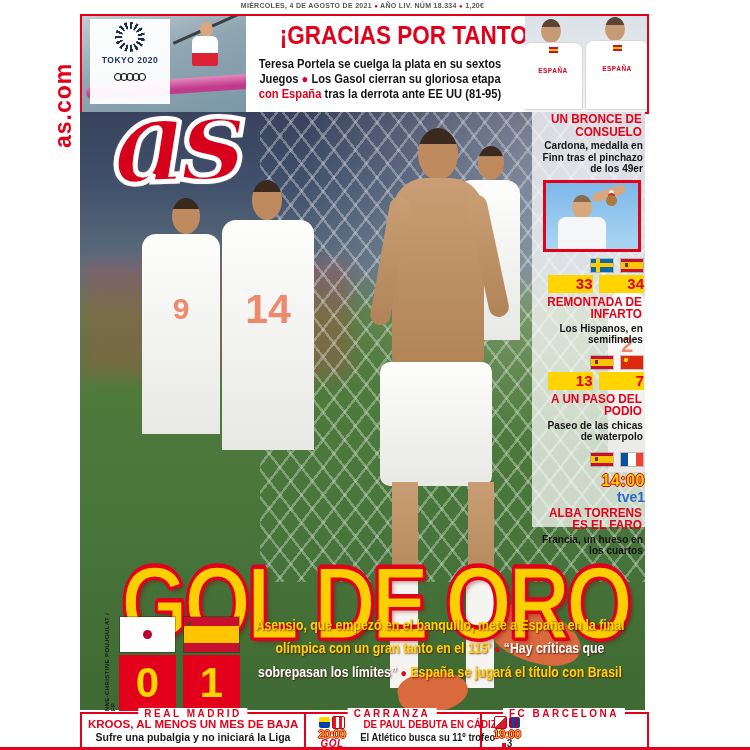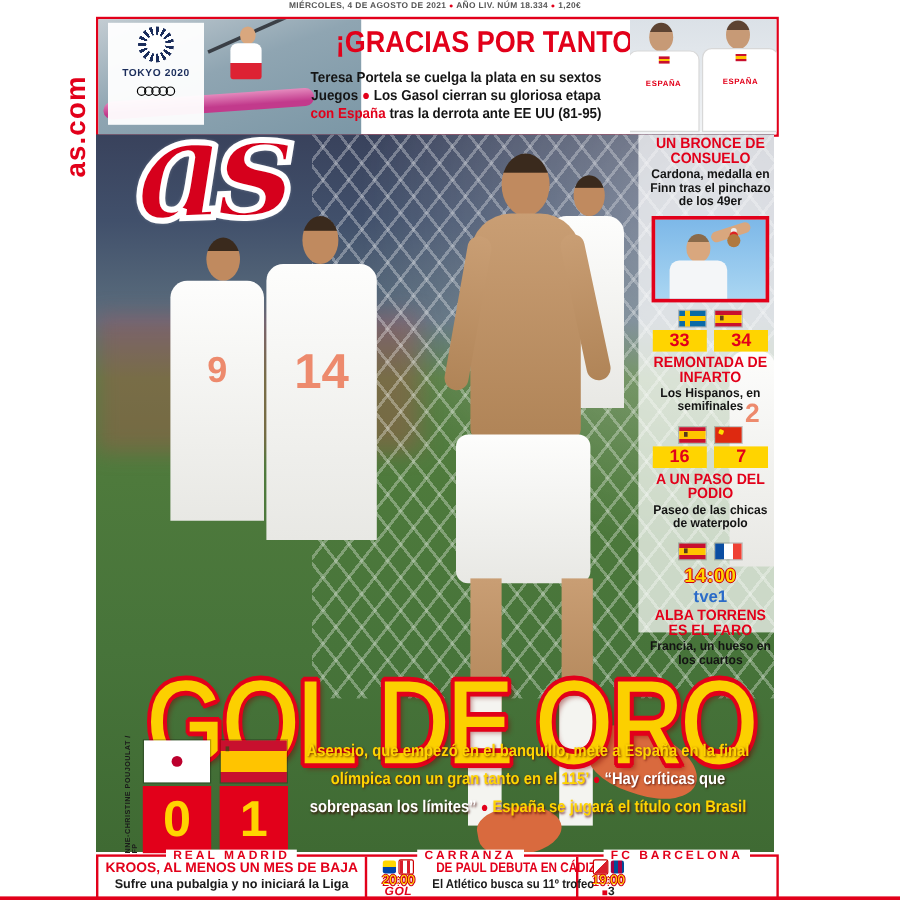--- a/index.html
+++ b/index.html
@@ -10,21 +10,21 @@
   .nw{white-space:nowrap;}
   .red{color:#e2001a;}
   
   #dateline{left:80px;top:2px;width:565px;font-size:7px;font-weight:600;color:#555;text-align:center;letter-spacing:.3px;}
   #dateline .dot{color:#e2001a;font-size:6px;}
   #ascom{left:50px;top:18px;height:175px;width:30px;}
   #ascom span{display:inline-block;writing-mode:vertical-rl;transform:rotate(180deg);
      font-size:23px;font-weight:800;color:#e2001a;letter-spacing:1px;height:175px;text-align:center;}
   
   #banner{left:80px;top:14px;width:565px;height:96px;border:2px solid #e2001a;background:#fff;}
-  #kayakblock{left:0;top:0;bottom:0;width:219px;background:linear-gradient(160deg,#c3ccd2,#8fa5b2 45%,#7b97a6);overflow:hidden;}
+  #kayakblock{left:0;top:0;bottom:0;width:164px;background:linear-gradient(160deg,#c3ccd2,#8fa5b2 45%,#7b97a6);overflow:hidden;}
   #tokyobox{left:8px;top:3px;width:80px;height:85px;background:rgba(255,255,255,.95);text-align:center;padding-top:3px;box-sizing:border-box;}
   .emblem{width:30px;height:30px;margin:0 auto;border-radius:50%;
      background:repeating-conic-gradient(#1b2d5b 0 11deg,#fff 11deg 24deg);position:relative;}
   .emblem::after{content:"";position:absolute;left:7px;top:7px;width:16px;height:16px;border-radius:50%;background:#fff;}
   #tokyoname{font-size:8.5px;font-weight:800;color:#1b2d5b;letter-spacing:.5px;margin-top:3px;}
   .rings{margin-top:2px;height:8px;}
   .rings i{display:inline-block;width:6px;height:6px;border-radius:50%;border:1.3px solid;margin:0 -1px;}
   .r1{border-color:#0085c7;}.r2{border-color:#111;}.r3{border-color:#df0024;}.r4{border-color:#f4c300;}.r5{border-color:#009f3d;}
   #kayaker-head{left:118px;top:6px;width:13px;height:15px;border-radius:50%;background:#d9a77e;}
   #kayaker-body{left:110px;top:20px;width:26px;height:30px;border-radius:6px 6px 2px 2px;
@@ -35,21 +35,21 @@
   #banner-headline{left:185px;width:255px;top:5px;font-size:25px;font-weight:800;color:#e2001a;
      transform:scaleX(.9);transform-origin:center;}
   #banner-deck{left:150px;width:296px;top:41px;font-size:12px;line-height:15px;font-weight:700;color:#151515;
      transform:scaleX(.93);transform-origin:center;}
   #gasolblock{right:0;top:0;bottom:0;width:122px;background:linear-gradient(#dbe1e7,#f2f4f6);overflow:hidden;}
   .ghead{width:20px;height:24px;border-radius:50%;background:linear-gradient(#5d4332 0 32%,#c79a76 33%);}
   .gbody{position:absolute;background:#fff;border:1px solid #d8d8d8;border-radius:8px 8px 0 0;text-align:center;}
   .gbody .esp{color:#e2001a;font-size:6.5px;font-weight:800;letter-spacing:.5px;margin-top:14px;display:block;}
   .miniflag{width:9px;height:6px;margin:4px auto 0;background:linear-gradient(#c8102e 0 30%,#ffc400 30% 70%,#c8102e 70%);}
   
-  #sidebar{left:539px;top:113px;width:106px;text-align:center;z-index:7;}
+  #sidebar{left:539px;top:113px;width:106px;text-align:right;z-index:7;}
   .sb-h{color:#e2001a;font-size:12.5px;line-height:12.5px;font-weight:800;transform:scaleX(.94);transform-origin:center;}
   .sb-b{color:#141414;font-size:10.5px;line-height:11.5px;font-weight:700;margin-top:2px;transform:scaleX(.96);transform-origin:center;}
   #inset{width:92px;height:66px;margin:5px auto 4px;border:3px solid #e2001a;position:relative;
      background:linear-gradient(#7db8e8,#aad6f2);overflow:hidden;}
   .flagrow{margin-top:7px;height:14px;}
   .flag{width:22px;height:13px;display:inline-block;margin:0 2px;box-shadow:0 0 0 1px rgba(0,0,0,.2);position:relative;vertical-align:top;overflow:hidden;}
   .flag-sweden{background:linear-gradient(to bottom,transparent 0 4.5px,#fecc00 4.5px 8.5px,transparent 8.5px) ,
                linear-gradient(to right,#0a6aa6 0 5px,#fecc00 5px 9px,#0a6aa6 9px);}
   .flag-spain{background:linear-gradient(to bottom,#c8102e 0 25%,#ffc400 25% 75%,#c8102e 75%);}
   .flag-spain::after{content:"";position:absolute;left:4px;top:4.5px;width:3px;height:4px;background:#5a3a1a;}
@@ -235,21 +235,21 @@
       <span class="chip">33</span>
       <span class="chip">34</span>
     </div>
     <div class="sb-h" style="margin-top:3px;">REMONTADA DE INFARTO</div>
     <div class="sb-b">Los Hispanos, en semifinales</div>
     <div class="flagrow" style="margin-top:10px;">
       <span class="flag flag-spain"></span>
       <span class="flag flag-china"></span>
     </div>
     <div class="chiprow">
-      <span class="chip">16</span>
+      <span class="chip">13</span>
       <span class="chip">7</span>
     </div>
     <div class="sb-h" style="margin-top:3px;">A UN PASO DEL PODIO</div>
     <div class="sb-b">Paseo de las chicas de waterpolo</div>
     <div class="flagrow" style="margin-top:10px;">
       <span class="flag flag-spain"></span>
       <span class="flag flag-france"></span>
     </div>
     <div class="timeyellow">14:00</div>
     <div class="tve">tve1</div>

